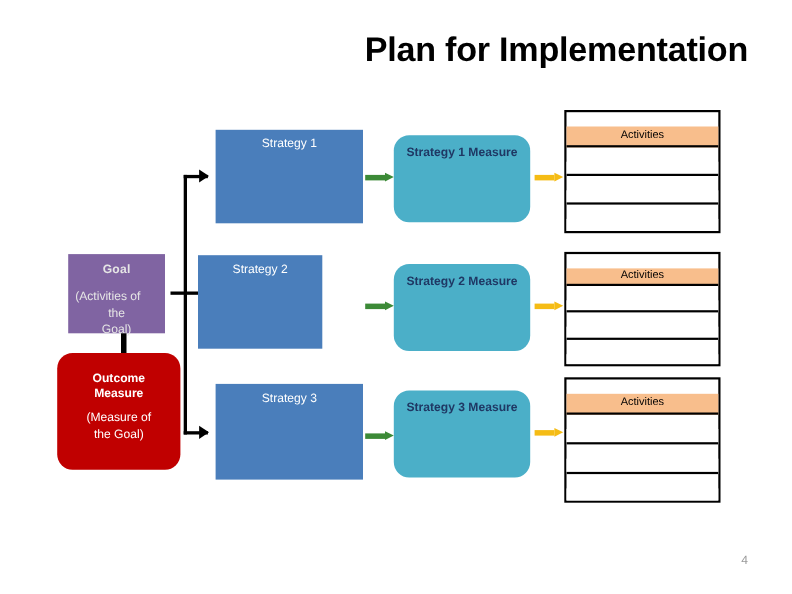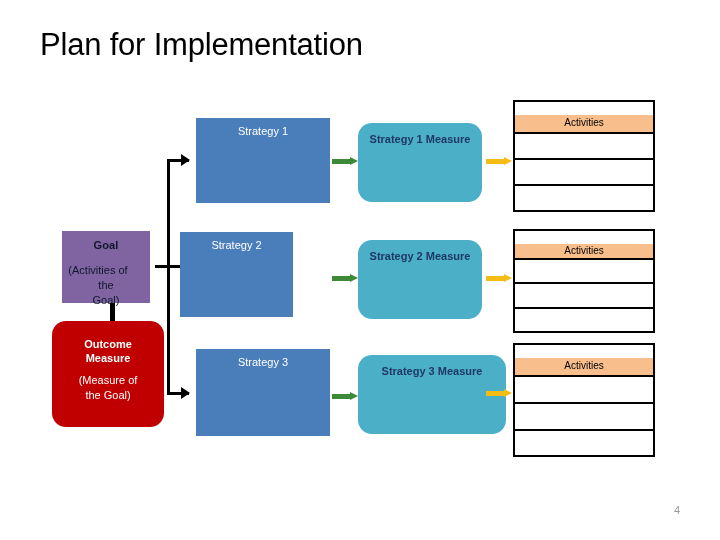--- a/index.html
+++ b/index.html
@@ -22,36 +22,36 @@
     height: 540px;
     background: #ffffff;
   }
 
   
   .slide-title {
     position: absolute;
     left: 40px;
     top: 28px;
     width: 640px;
-    text-align: left;
+    text-align: right;
     font-size: 31px;
-    font-weight: normal;
+    font-weight: bold;
     letter-spacing: -0.2px;
     color: #000000;
     line-height: 1.1;
   }
 
   
   .box {
     position: absolute;
     box-sizing: border-box;
   }
   .goal-box {
     background: #8064A2;
-    color: #0f172a;
+    color: #e5e5e5;
     text-align: center;
   }
   .goal-title {
     position: absolute;
     left: 0; right: 0;
     top: 8px;
     font-size: 11px;
     font-weight: bold;
     letter-spacing: 0.2px;
   }
@@ -294,21 +294,21 @@
 
   <div class="box strategy-box" style="left:196px; top:349px; width:134px; height:87px;">
     <div class="strategy-label">Strategy 3</div>
   </div>
 
   <div class="block-arrow green-arrow" style="left:332px; top:392px; width:26px;">
     <div class="shaft" style="width:18px;"></div>
     <div class="head" style="left:18px;"></div>
   </div>
 
-  <div class="box measure-box" style="left:358px; top:355px; width:148px; height:79px;">
+  <div class="box measure-box" style="left:358px; top:355px; width:124px; height:79px;">
     <div class="measure-label">Strategy 3 Measure</div>
   </div>
 
   <div class="block-arrow yellow-arrow" style="left:486px; top:389px; width:26px;">
     <div class="shaft" style="width:18px;"></div>
     <div class="head" style="left:18px;"></div>
   </div>
 
   <div class="activities-table" style="left:513px; top:343px; width:142px; height:114px;">
     <div class="act-row act-head" style="height:35px;">Activities</div>

